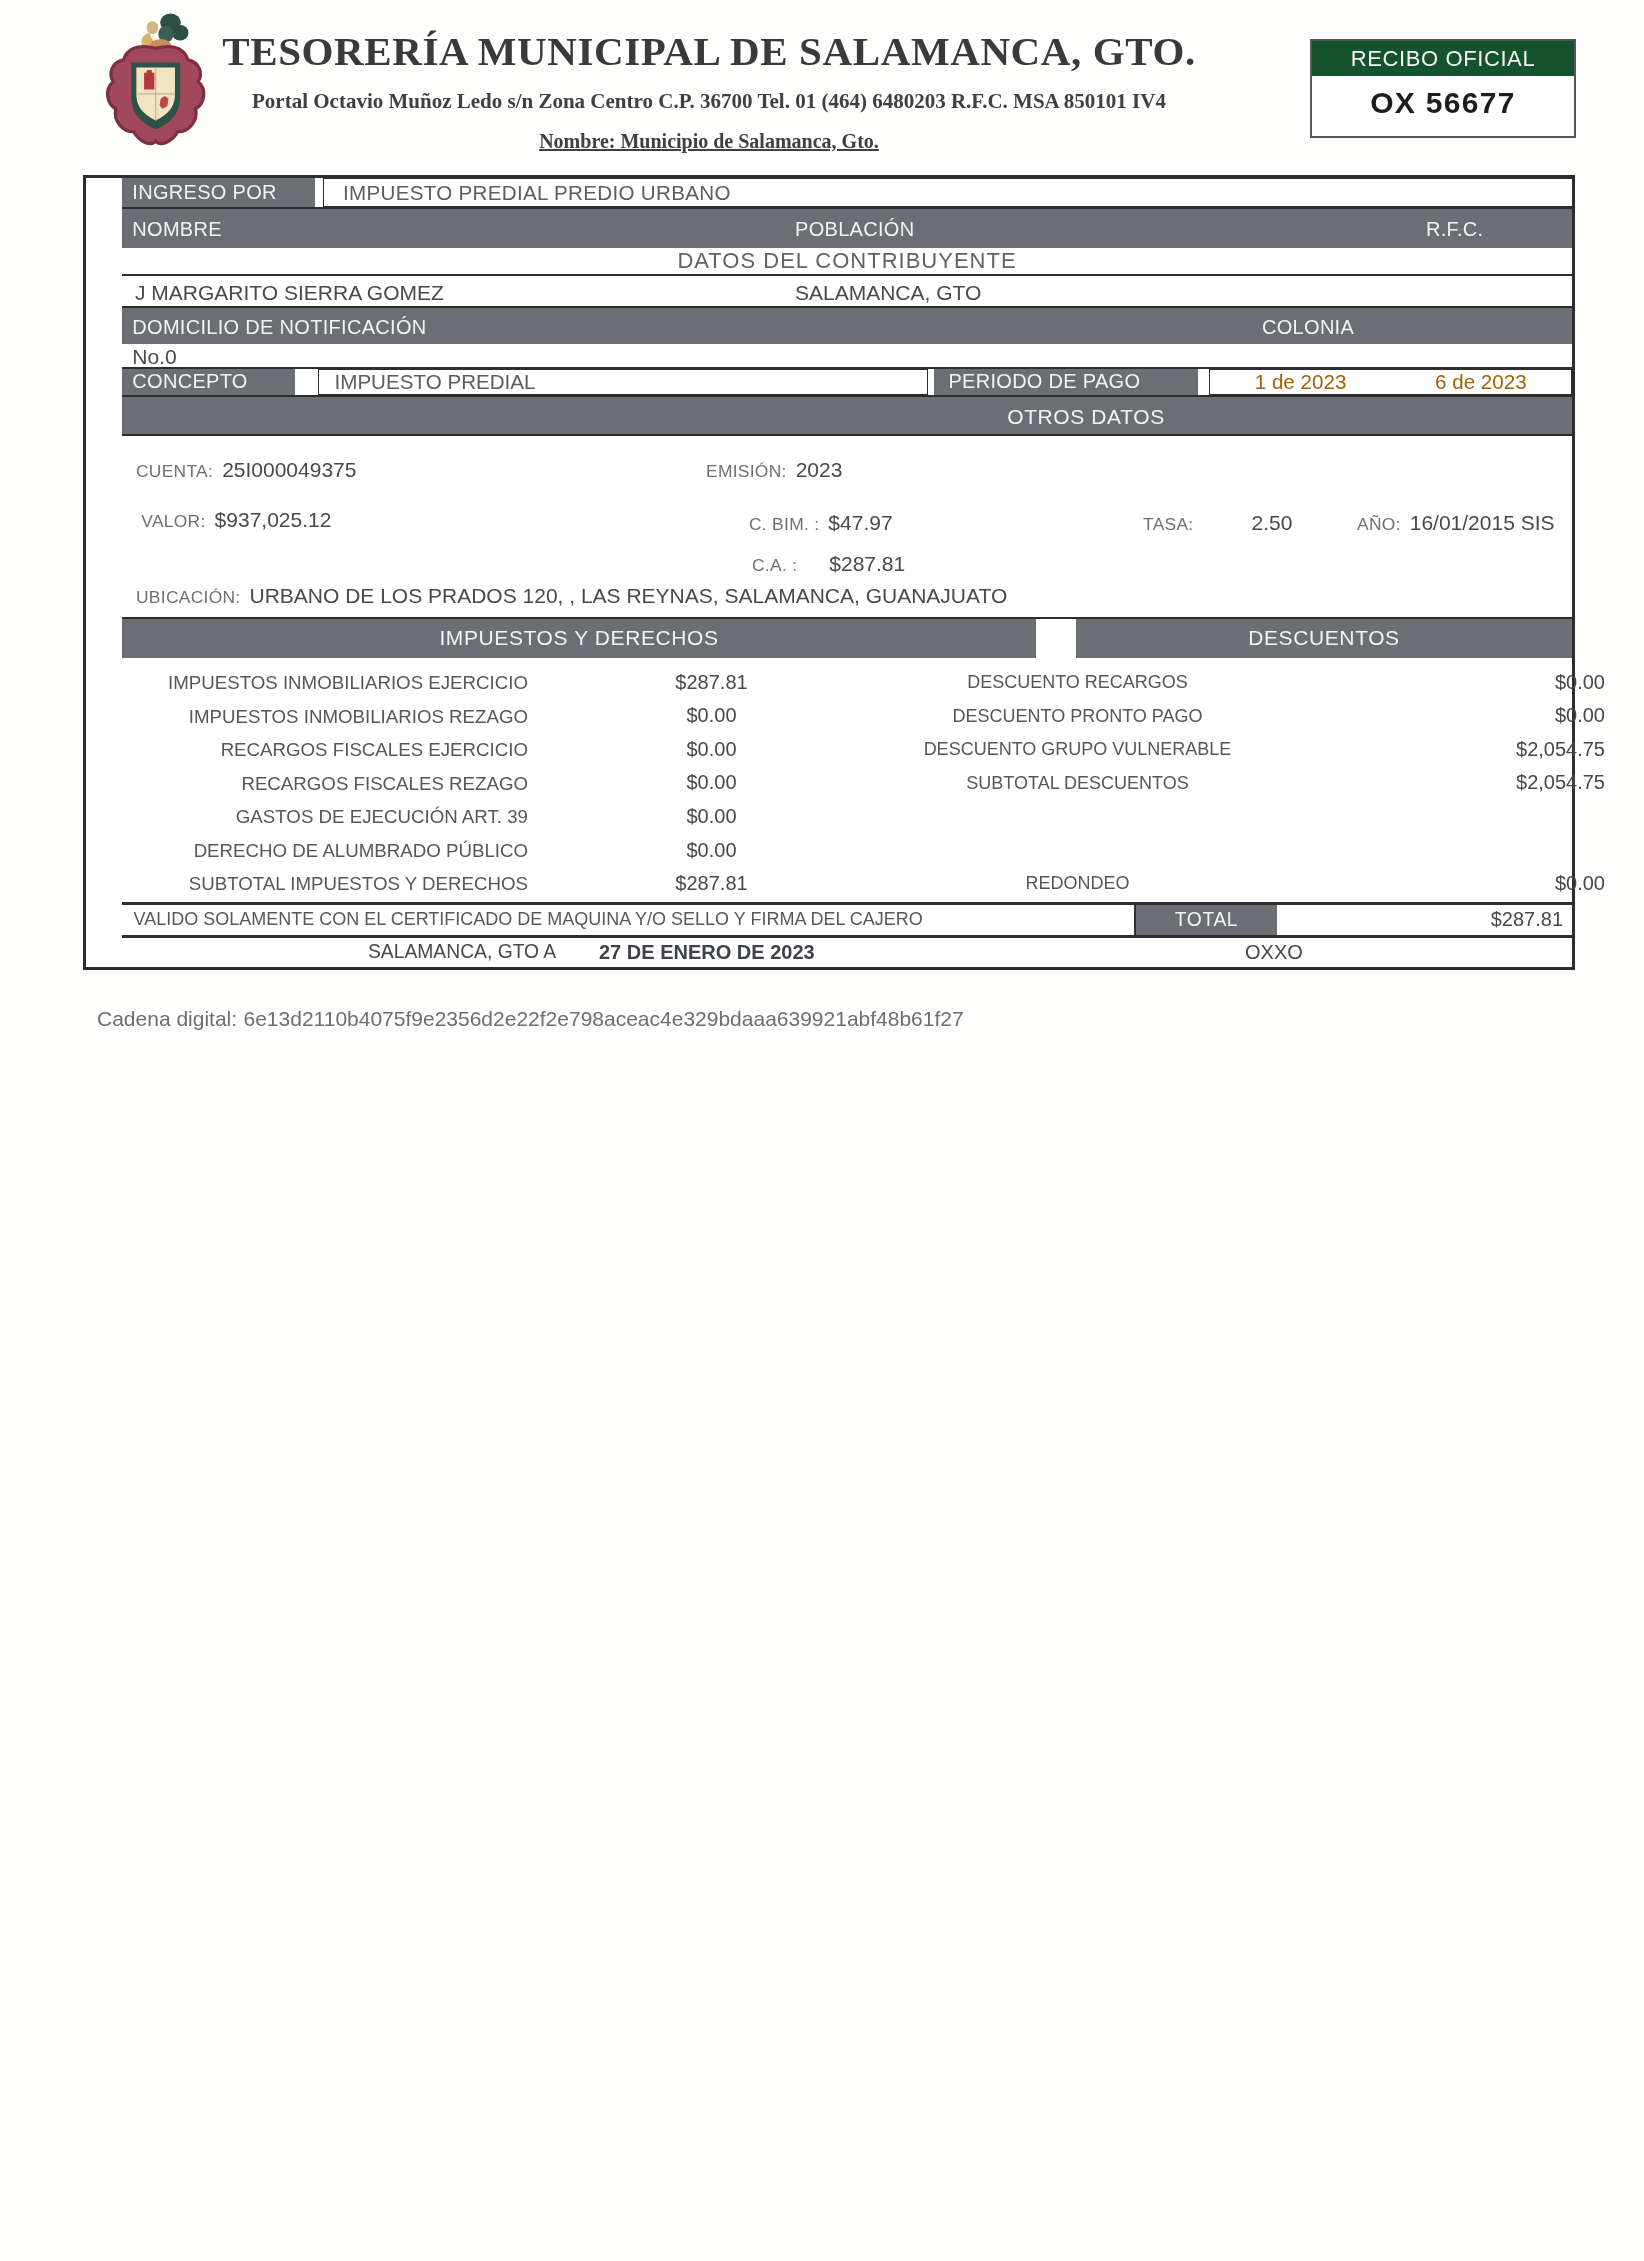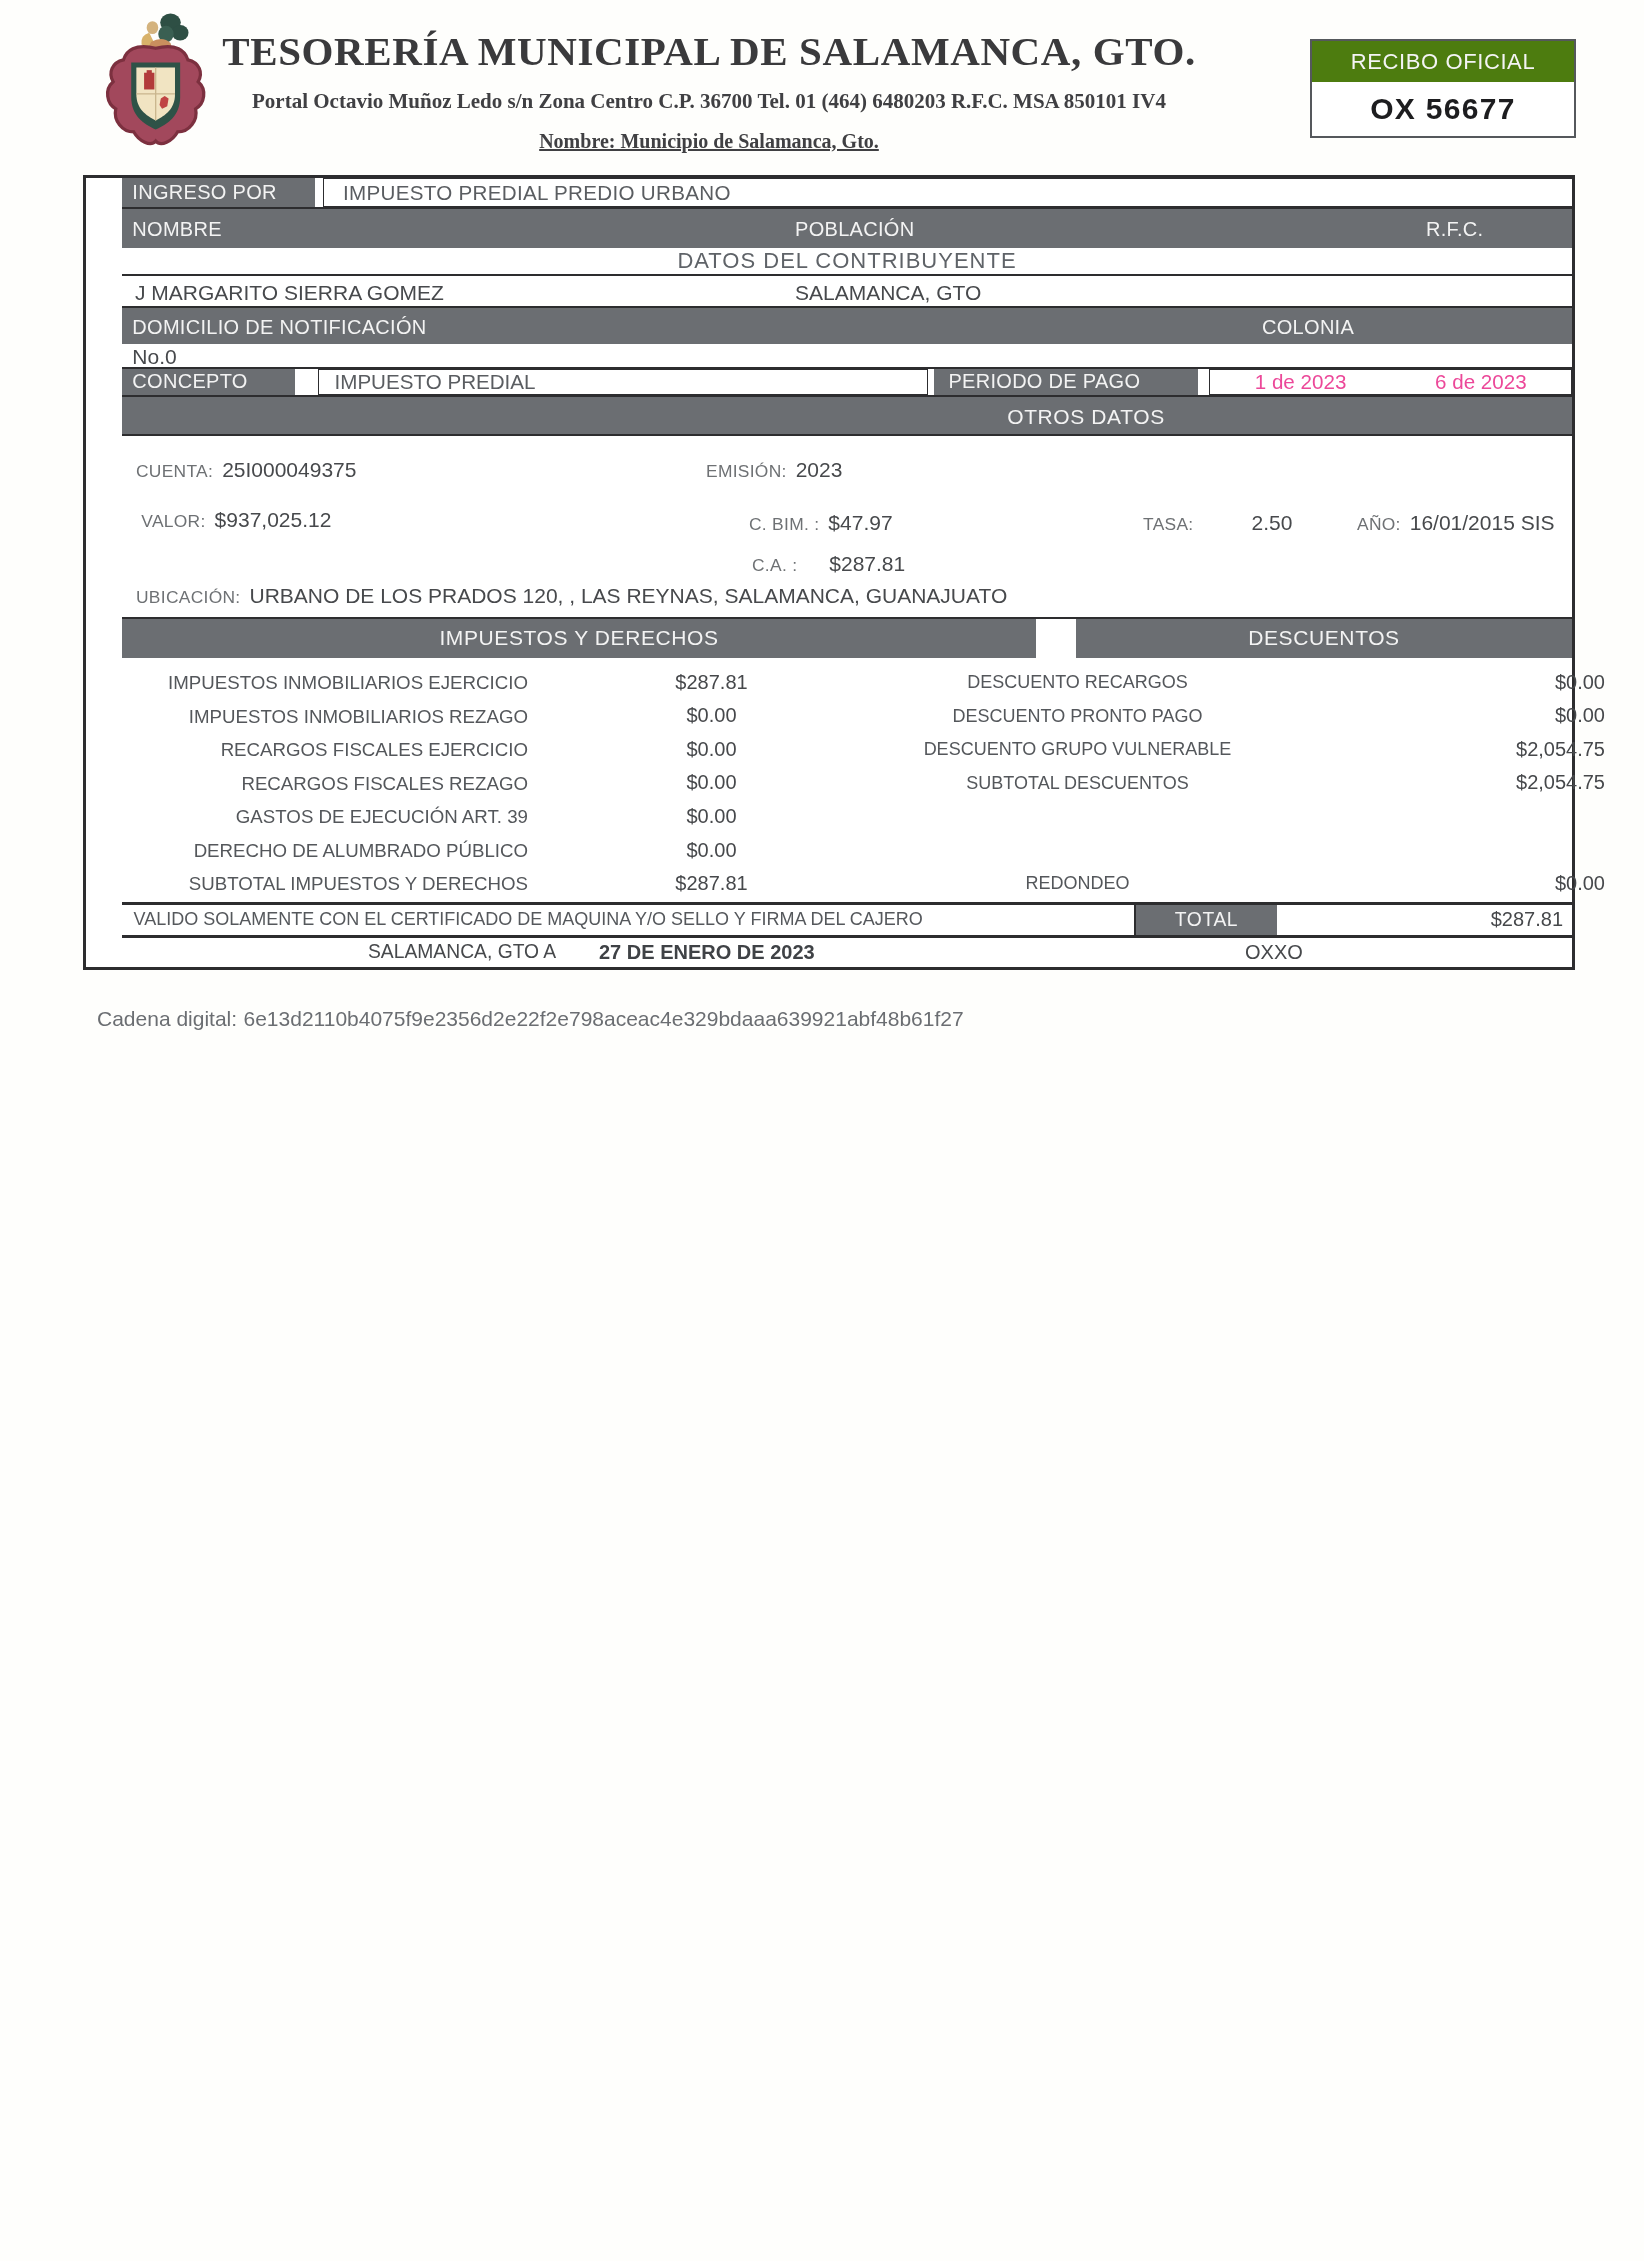--- a/index.html
+++ b/index.html
@@ -23,21 +23,21 @@
   }
   .nombre-line {
     font-family:"Liberation Serif", serif; font-weight:700;
     font-size:20px; color:#404043; margin-top:15.5px;text-decoration:underline;
   }
   .receipt-box {
     position:absolute; left:1310px; top:39px; width:266px; height:99px;
     border:2.6px solid #55585c; background:#fff;
   }
   .receipt-box .rb-head {
-    height:41px; background:#4d7c0f; color:#f4f4f4;
+    height:35px; background:#14532d; color:#f4f4f4;
     font-size:22px; letter-spacing:0.6px;
     display:flex; align-items:center; justify-content:center;
   }
   .receipt-box .rb-num {
     height:53px; display:flex; align-items:center; justify-content:center;
     font-size:30px; font-weight:700; color:#1d1d1f; letter-spacing:1.3px;
   }
   
   .doc {
     position:absolute; left:83px; top:175px; width:1492px;
@@ -76,21 +76,21 @@
   .row-concepto .c-lbl { width:173px; display:flex; align-items:center; padding-left:10.3px; }
   .row-concepto .c-val {
     width:610px; margin-left:23px; border:1.9px solid #2d2d2f;
     display:flex; align-items:center; padding-left:15.5px;
     font-size:20.6px; color:#5a5d61;
   }
   .row-concepto .p-lbl { width:264px; margin-left:6.4px; display:flex; align-items:center; padding-left:14px; }
   .row-concepto .p-val {
     flex:1; margin-left:11px; border:1.9px solid #2d2d2f;
     display:flex; align-items:center; justify-content:space-around;
-    font-size:20.6px; color:#ec4899;
+    font-size:20.6px; color:#a16207;
   }
   .row-otros { height:39px; }
   .row-otros span { position:absolute; top:8.4px; left:964px; transform:translateX(-50%); font-size:21px; letter-spacing:0.6px; }
 
   .otros-content { height:183px; background:#fff; position:relative; }
   .oc-line { position:absolute; white-space:nowrap; }
   .oc-line .v { margin-left:9px; }
 
   .row-sections { height:39px; background:#fff; display:flex; }
   .row-sections .s-left {

